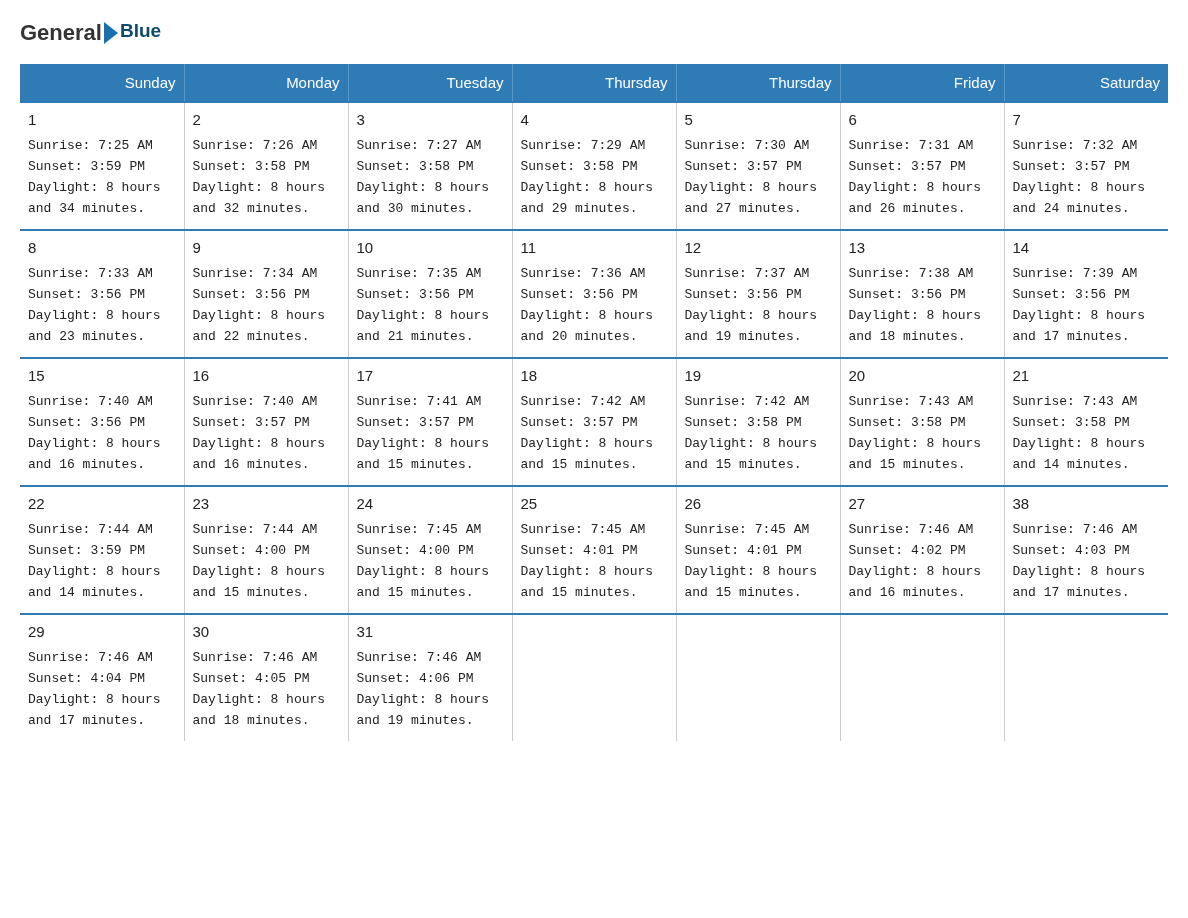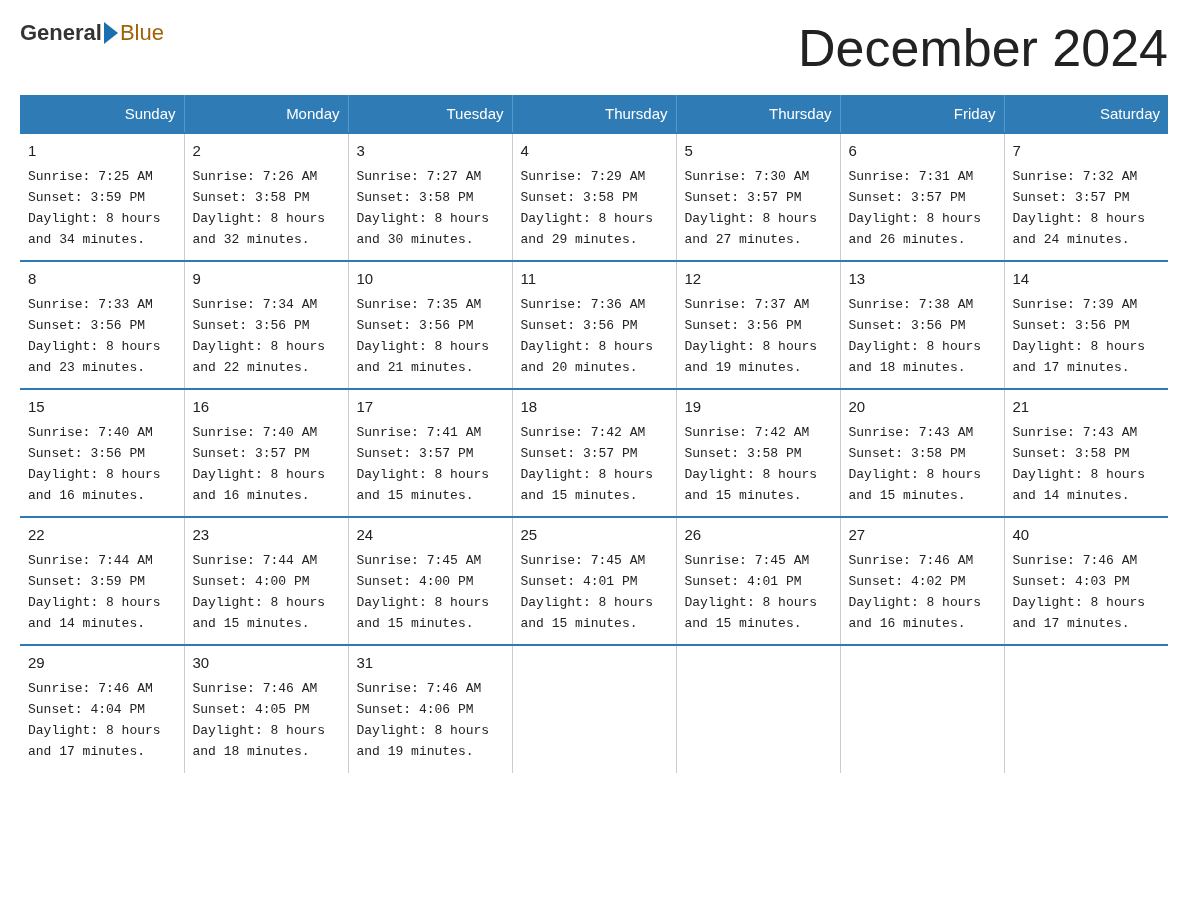--- a/index.html
+++ b/index.html
@@ -30,21 +30,21 @@
     }
     .logo-general { color: #333; font-size: 22px; font-weight: bold; }
     .logo-arrow {
       width: 0; height: 0;
       border-left: 14px solid #1a6faf;
       border-top: 11px solid transparent;
       border-bottom: 11px solid transparent;
       display: inline-block;
       margin: 0 2px;
     }
-    .logo-blue { color: #a16207; font-size: 22px; font-weight: normal; }
+    .logo-blue { color: #0c4a6e; font-size: 19px; font-weight: bold; }
     .title-block { text-align: right; }
     .month-title { font-size: 52px; font-weight: normal; color: #222; line-height: 1.1; }
     .location { font-size: 22px; color: #444; margin-top: 4px; }
 
     table {
       width: 100%;
       border-collapse: collapse;
       font-size: 13px;
     }
     thead tr {
@@ -93,21 +93,20 @@
 
 <div class="header">
   <div class="logo">
     <div class="logo-top">
       <span class="logo-general">General</span>
       <span class="logo-arrow"></span>
     </div>
     <span class="logo-blue">Blue</span>
   </div>
   <div class="title-block">
-    <div class="month-title">December 2024</div>
   </div>
 </div>
 
 <table>
   <thead>
     <tr>
     <th>Sunday</th>
         <th>Monday</th>
         <th>Tuesday</th>
         <th>Thursday</th>
@@ -171,21 +170,21 @@
         <td><span class="day-num">23</span>
         <span class="day-info">Sunrise: 7:44 AM<br>Sunset: 4:00 PM<br>Daylight: 8 hours<br>and 15 minutes.</span></td>
         <td><span class="day-num">24</span>
         <span class="day-info">Sunrise: 7:45 AM<br>Sunset: 4:00 PM<br>Daylight: 8 hours<br>and 15 minutes.</span></td>
         <td><span class="day-num">25</span>
         <span class="day-info">Sunrise: 7:45 AM<br>Sunset: 4:01 PM<br>Daylight: 8 hours<br>and 15 minutes.</span></td>
         <td><span class="day-num">26</span>
         <span class="day-info">Sunrise: 7:45 AM<br>Sunset: 4:01 PM<br>Daylight: 8 hours<br>and 15 minutes.</span></td>
         <td><span class="day-num">27</span>
         <span class="day-info">Sunrise: 7:46 AM<br>Sunset: 4:02 PM<br>Daylight: 8 hours<br>and 16 minutes.</span></td>
-        <td><span class="day-num">40</span>
+        <td><span class="day-num">38</span>
         <span class="day-info">Sunrise: 7:46 AM<br>Sunset: 4:03 PM<br>Daylight: 8 hours<br>and 17 minutes.</span></td>
       </tr>
       <tr>
         <td><span class="day-num">29</span>
         <span class="day-info">Sunrise: 7:46 AM<br>Sunset: 4:04 PM<br>Daylight: 8 hours<br>and 17 minutes.</span></td>
         <td><span class="day-num">30</span>
         <span class="day-info">Sunrise: 7:46 AM<br>Sunset: 4:05 PM<br>Daylight: 8 hours<br>and 18 minutes.</span></td>
         <td><span class="day-num">31</span>
         <span class="day-info">Sunrise: 7:46 AM<br>Sunset: 4:06 PM<br>Daylight: 8 hours<br>and 19 minutes.</span></td>
         <td class="empty"></td>

